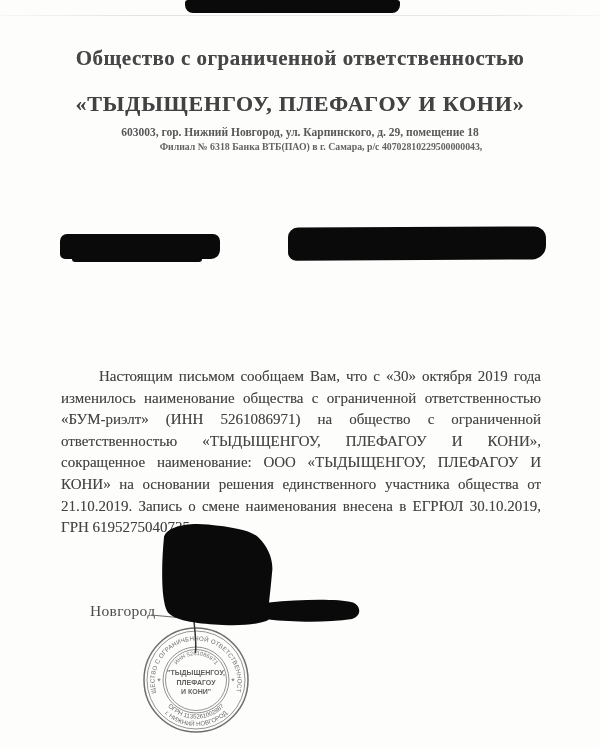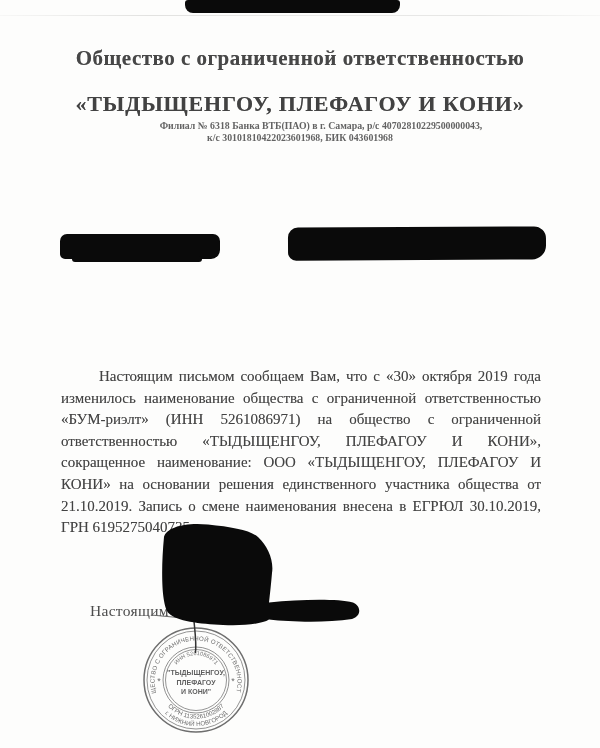--- a/index.html
+++ b/index.html
@@ -63,30 +63,30 @@
 <body>
 
 <div class="paper">
 
   <div class="top-redaction"></div>
   <div class="scanline"></div>
 
   <header class="letterhead">
     <div class="lh-type">Общество с ограниченной ответственностью</div>
     <div class="lh-name">«ТЫДЫЩЕНГОУ, ПЛЕФАГОУ И КОНИ»</div>
+    <div class="lh-address">603003, гор. Нижний Новгород, ул. Карпинского, д. 29, помещение 18</div>
     <div class="lh-bank">Филиал № 6318 Банка ВТБ(ПАО) в г. Самара, р/с 40702810229500000043,</div>
-    <div class="lh-bank2">к/с 30101810422023601968, БИК 043601968</div>
   </header>
 
   <div class="redaction r-left"></div>
   <div class="redaction r-right"></div>
 
   <p class="body-par">Настоящим письмом сообщаем Вам, что с «30» октября 2019 года изменилось наименование общества с ограниченной ответственностью «БУМ-риэлт» (ИНН 5261086971) на общество с ограниченной ответственностью «ТЫДЫЩЕНГОУ, ПЛЕФАГОУ И КОНИ», сокращенное наименование: ООО «ТЫДЫЩЕНГОУ, ПЛЕФАГОУ И КОНИ» на основании решения единственного участника общества от 21.10.2019. Запись о смене наименования внесена в ЕГРЮЛ 30.10.2019, ГРН 6195275040735.</p>
 
-  <span class="sig-label">Настоящим</span>
+  <span class="sig-label">Новгород</span>
 
   <svg class="stamp" width="120" height="120" viewBox="-60 -60 120 120">
     <defs>
       <path id="arcTop" d="M -40.5 11 A 41.5 41.5 0 1 1 40.5 11" fill="none"></path>
       <path id="arcInn" d="M -21 -13 A 24.5 24.5 0 0 1 21 -13" fill="none"></path>
       <path id="arcOgrn" d="M -33 20 A 38.5 38.5 0 0 0 33 20" fill="none"></path>
       <path id="arcCity" d="M -37 27 A 45.5 45.5 0 0 0 37 27" fill="none"></path>
     </defs>
     <circle cx="0" cy="0" r="52" fill="none" stroke="#6e6e6e" stroke-width="1.5"></circle>
     <circle cx="0" cy="0" r="49" fill="none" stroke="#777777" stroke-width="0.8"></circle>

